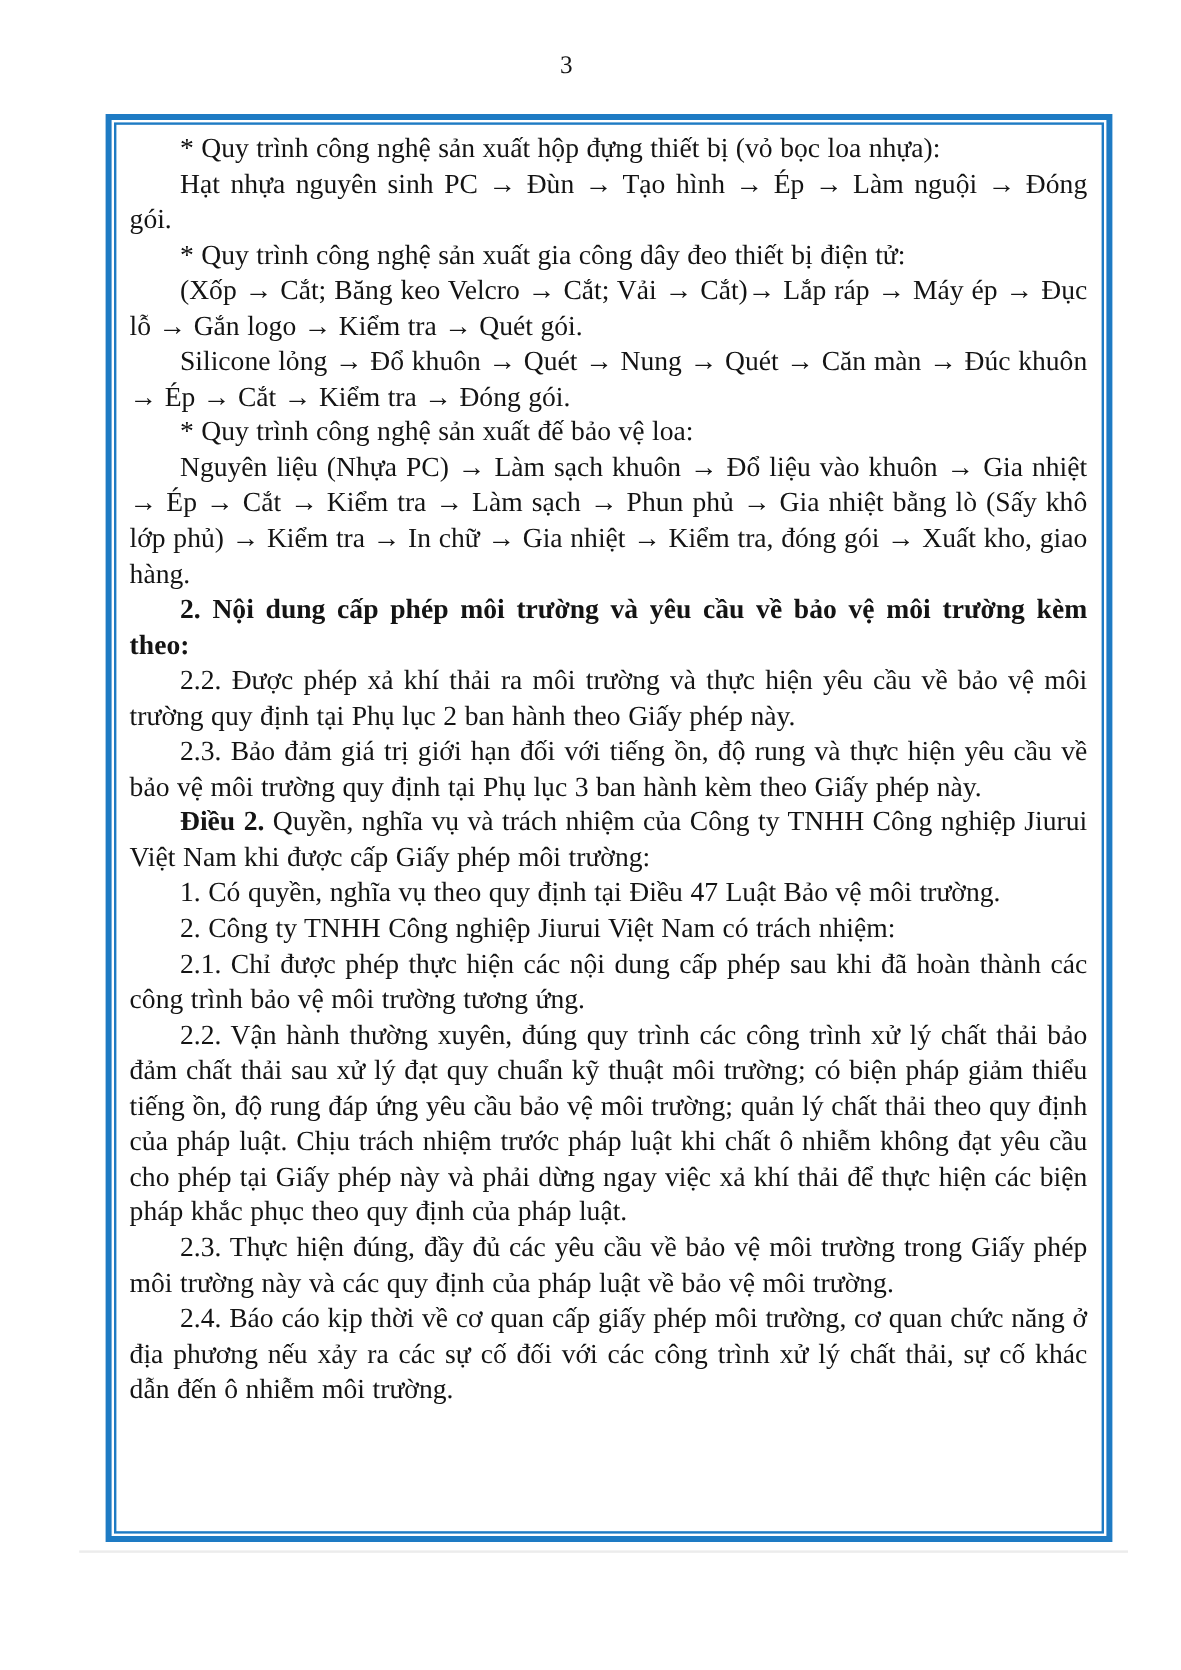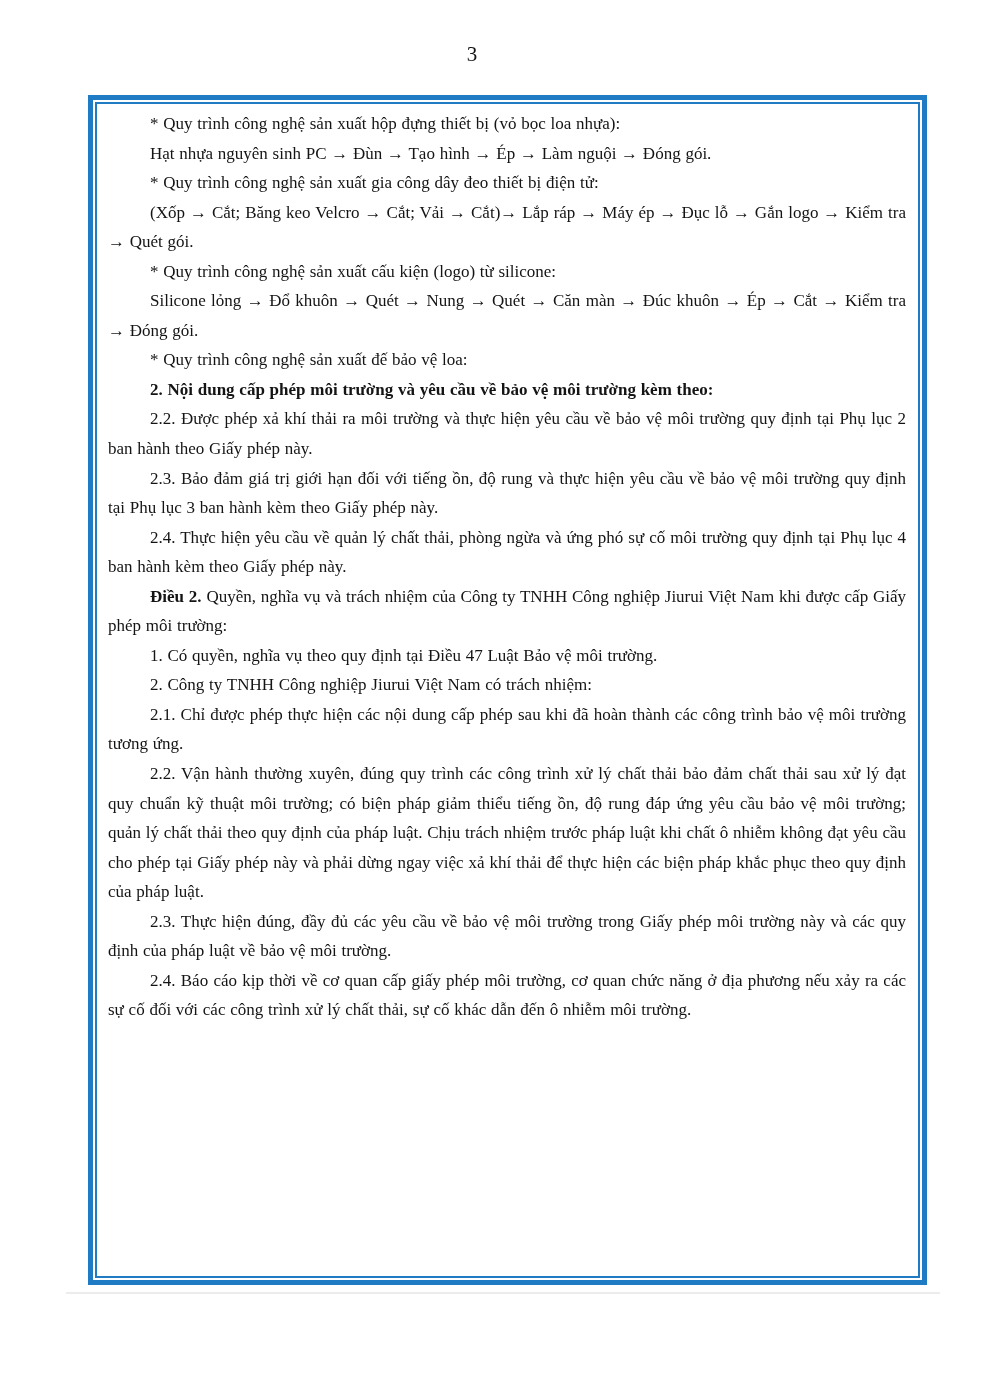--- a/index.html
+++ b/index.html
@@ -34,21 +34,21 @@
     box-sizing:border-box;
     width:100%;height:100%;
     border:2px solid var(--border-blue);
     padding:5px 12px 6px 11px;
     overflow:hidden;
   }
   .doc-inner p{
     margin:0;
     text-align:justify;
     text-indent:42px;
-    font-size:17px;
+    font-size:23px;
     line-height:29.55px;
     word-spacing:0.5px;
   }
   .doc-inner p.bold{font-weight:bold;}
   .doc-inner p b{font-weight:bold;}
   .scan-line{
     position:absolute;
     left:66px;top:1292px;
     width:874px;height:2px;
     background:#ececec;
@@ -58,27 +58,26 @@
 <body>
 
 <div class="page-number">3</div>
 
 <div class="doc-frame">
   <div class="doc-inner" id="doc-body">
       <p>* Quy trình công nghệ sản xuất hộp đựng thiết bị (vỏ bọc loa nhựa):</p>
       <p>Hạt nhựa nguyên sinh PC → Đùn → Tạo hình → Ép → Làm nguội → Đóng gói.</p>
       <p>* Quy trình công nghệ sản xuất gia công dây đeo thiết bị điện tử:</p>
       <p>(Xốp → Cắt; Băng keo Velcro → Cắt; Vải → Cắt)→ Lắp ráp → Máy ép → Đục lỗ → Gắn logo → Kiểm tra  → Quét gói.</p>
-      <p>* Quy trình công nghệ sản xuất cấu kiện (logo) từ silicone:</p>
       <p>Silicone lỏng → Đổ khuôn → Quét → Nung → Quét → Căn màn → Đúc khuôn → Ép  → Cắt → Kiểm tra → Đóng gói.</p>
       <p>* Quy trình công nghệ sản xuất đế bảo vệ loa:</p>
+      <p>Nguyên liệu (Nhựa PC) → Làm sạch khuôn → Đổ liệu vào khuôn → Gia nhiệt → Ép → Cắt → Kiểm tra → Làm sạch → Phun phủ → Gia nhiệt bằng lò (Sấy khô lớp phủ) → Kiểm tra → In chữ → Gia nhiệt → Kiểm tra, đóng gói → Xuất kho, giao hàng.</p>
       <p class="bold">2. Nội dung cấp phép môi trường và yêu cầu về bảo vệ môi trường kèm theo:</p>
       <p>2.2. Được phép xả khí thải ra môi trường và thực hiện yêu cầu về bảo vệ môi trường quy định tại Phụ lục 2 ban hành theo Giấy phép này.</p>
       <p>2.3. Bảo đảm giá trị giới hạn đối với tiếng ồn, độ rung và thực hiện yêu cầu về bảo vệ môi trường quy định tại Phụ lục 3 ban hành kèm theo Giấy phép này.</p>
-      <p>2.4. Thực hiện yêu cầu về quản lý chất thải, phòng ngừa và ứng phó sự cố môi trường quy định tại Phụ lục 4 ban hành kèm theo Giấy phép này.</p>
       <p><b>Điều 2.</b> Quyền, nghĩa vụ và trách nhiệm của Công ty TNHH Công nghiệp Jiurui Việt Nam khi được cấp Giấy phép môi trường:</p>
       <p>1. Có quyền, nghĩa vụ theo quy định tại Điều 47 Luật Bảo vệ môi trường.</p>
       <p>2. Công ty TNHH Công nghiệp Jiurui Việt Nam có trách nhiệm:</p>
       <p>2.1. Chỉ được phép thực hiện các nội dung cấp phép sau khi đã hoàn thành các công trình bảo vệ môi trường tương ứng.</p>
       <p>2.2. Vận hành thường xuyên, đúng quy trình các công trình xử lý chất thải bảo đảm chất thải sau xử lý đạt quy chuẩn kỹ thuật môi trường; có biện pháp giảm thiểu tiếng ồn, độ rung đáp ứng yêu cầu bảo vệ môi trường; quản lý chất thải theo quy định của pháp luật. Chịu trách nhiệm trước pháp luật khi chất ô nhiễm không đạt yêu cầu cho phép tại Giấy phép này và phải dừng ngay việc xả khí thải để thực hiện các biện pháp khắc phục theo quy định của pháp luật.</p>
       <p>2.3. Thực hiện đúng, đầy đủ các yêu cầu về bảo vệ môi trường trong Giấy phép môi trường này và các quy định của pháp luật về bảo vệ môi trường.</p>
       <p>2.4. Báo cáo kịp thời về cơ quan cấp giấy phép môi trường, cơ quan chức năng ở địa phương nếu xảy ra các sự cố đối với các công trình xử lý chất thải, sự cố khác dẫn đến ô nhiễm môi trường.</p>
     </div>
 </div>
 

